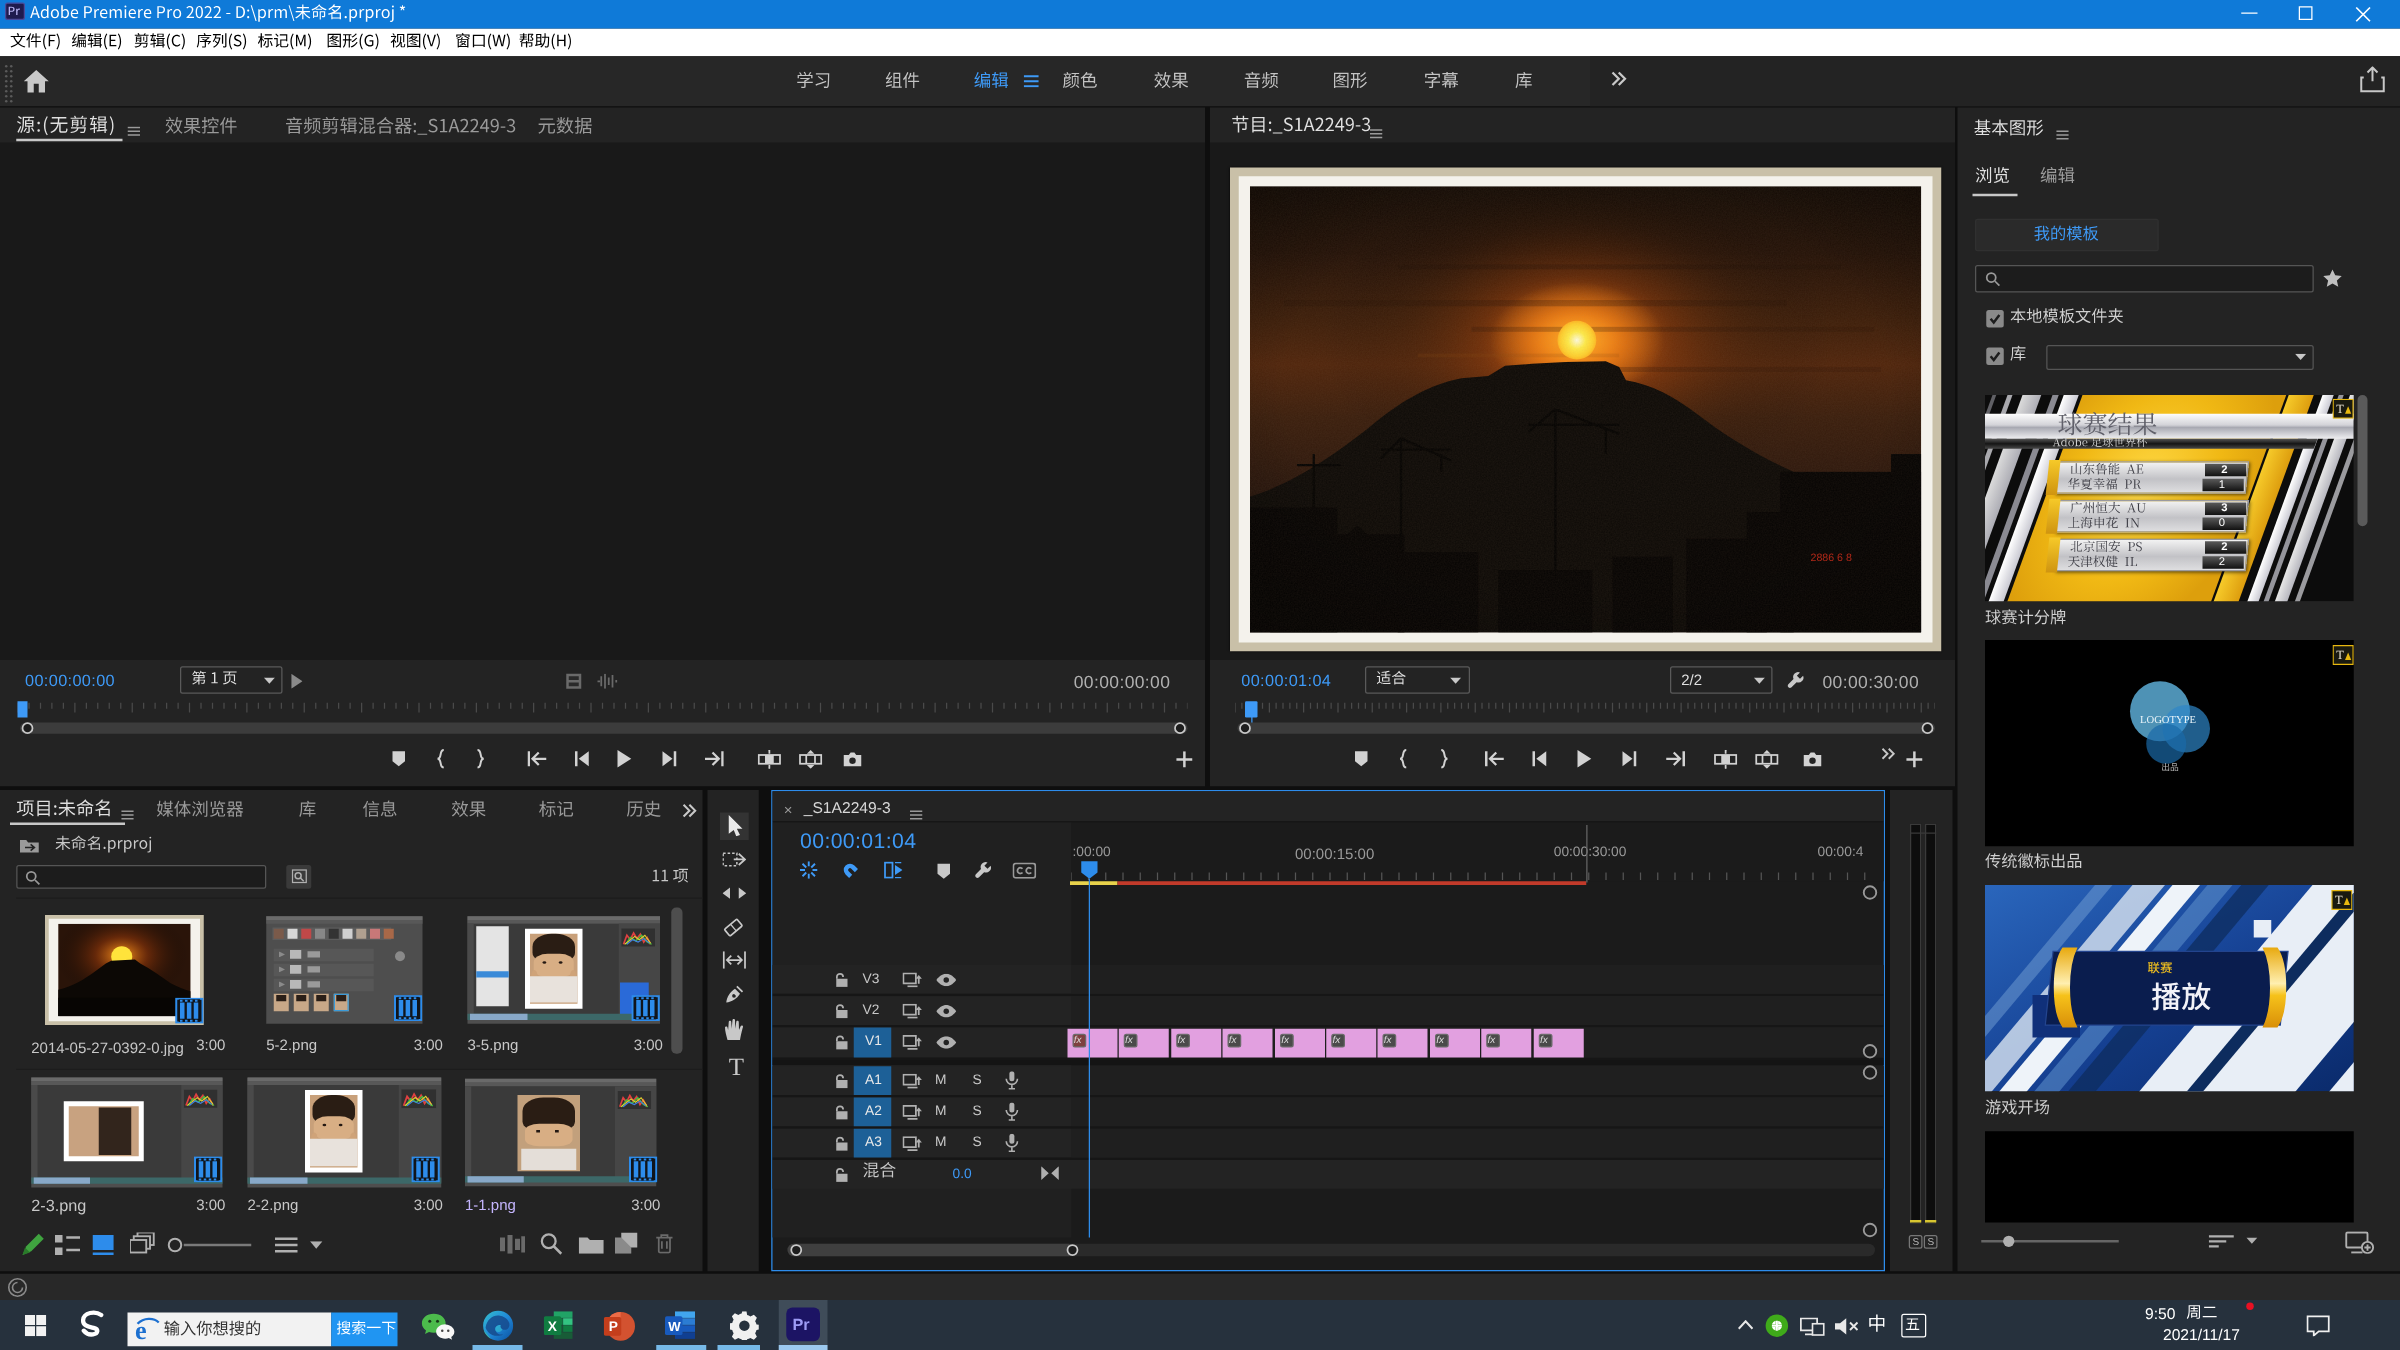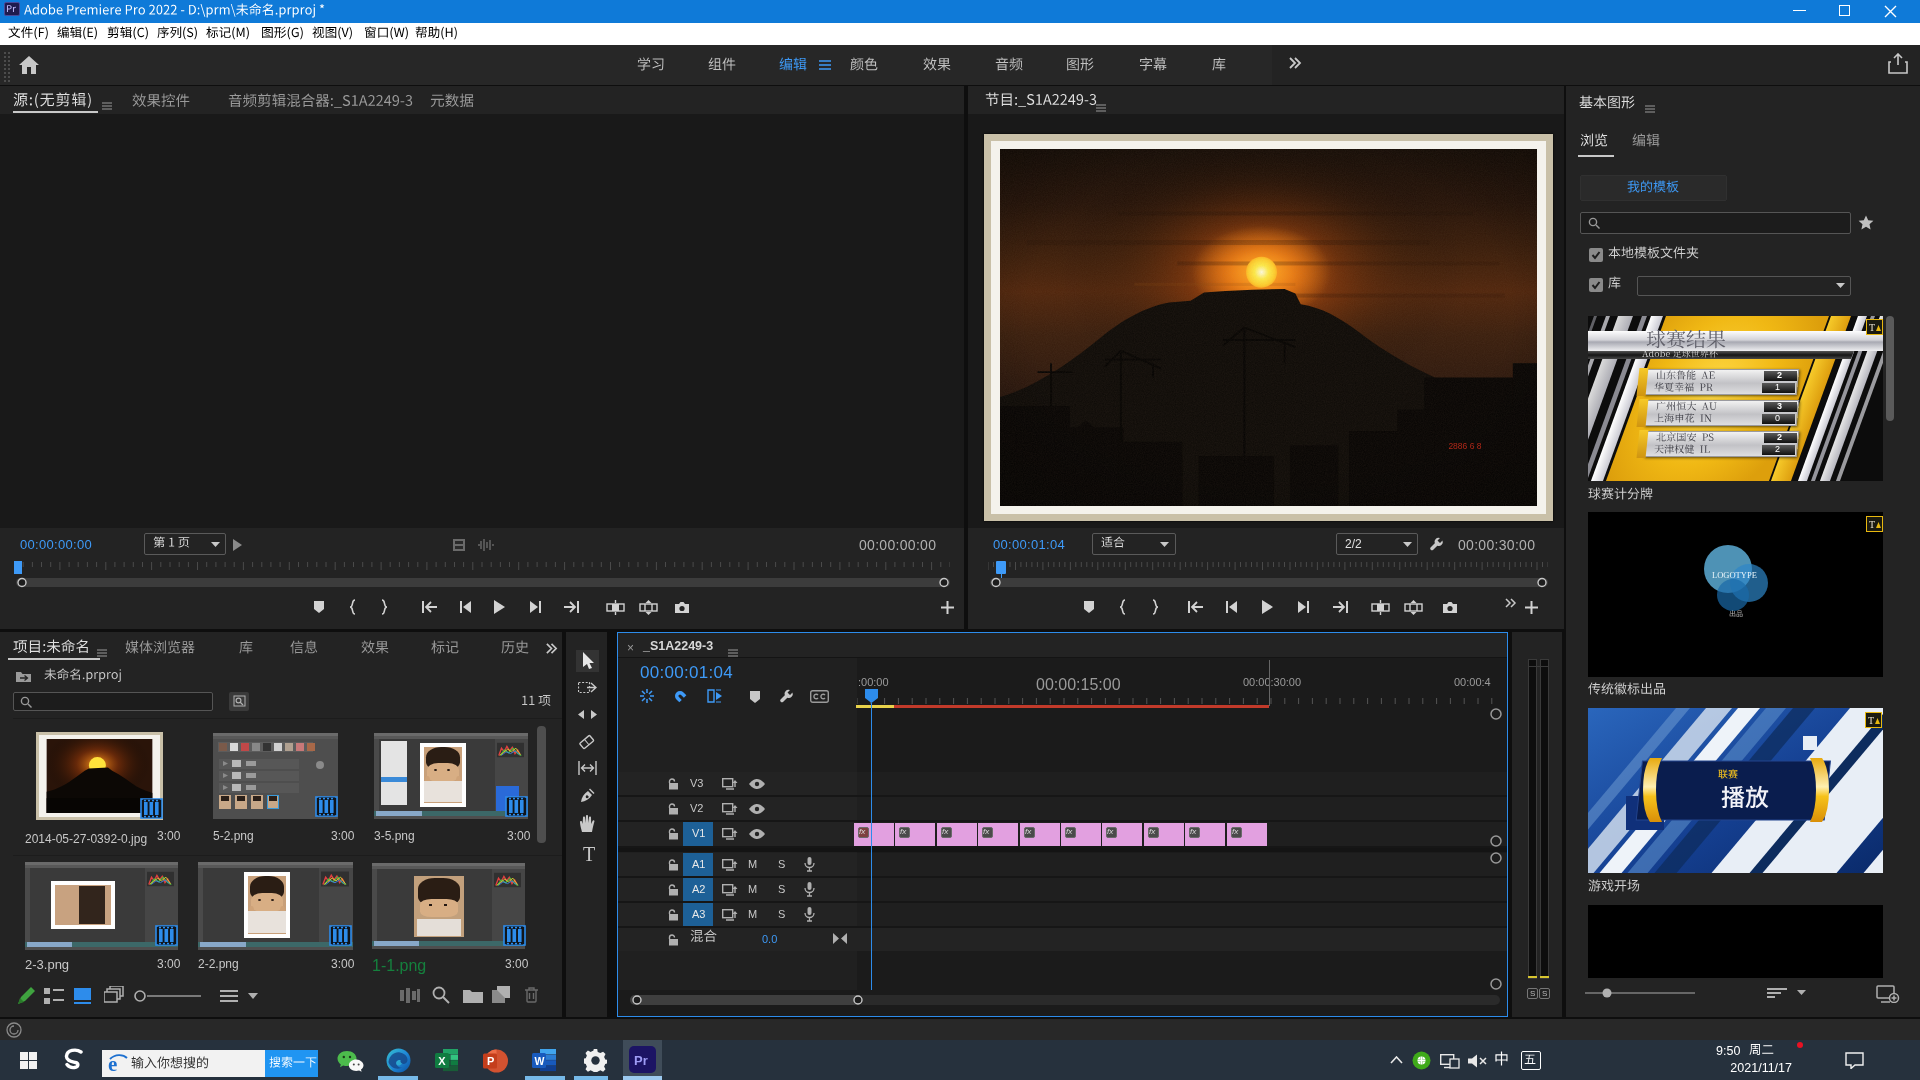--- a/index.html
+++ b/index.html
@@ -1236,21 +1236,21 @@
         <rect x="4" y="17.8" width="2" height="1.6"></rect>
         <rect x="8" y="17.8" width="2" height="1.6"></rect>
         <rect x="12" y="17.8" width="2" height="1.6"></rect>
         <rect x="16" y="17.8" width="2" height="1.6"></rect>
       </g>
     </svg>
 <div class="a" style="left:25px;top:957px;color:#c8c8c8;font-size:13px;">2-3.png</div>
 <div class="a" style="left:157px;top:957px;color:#c8c8c8;font-size:12px;">3:00</div>
 <div class="a" style="left:198px;top:957px;color:#c8c8c8;font-size:12px;">2-2.png</div>
 <div class="a" style="left:331px;top:957px;color:#c8c8c8;font-size:12px;">3:00</div>
-<div class="a" style="left:372px;top:957px;color:#15803d;font-size:16px;">1-1.png</div>
+<div class="a" style="left:372px;top:957px;color:#c4b5fd;font-size:12px;">1-1.png</div>
 <div class="a" style="left:505px;top:957px;color:#c8c8c8;font-size:12px;">3:00</div>
 <div class="a" style="left:537px;top:726px;width:9px;height:117px;background:#4e4e4e;border-radius:4px;"></div>
 <svg class="a" style="left:15px;top:985px" width="22" height="22" viewBox="0 0 22 22">
       <path d="M3 19 L6 12 L16 2 L20 6 L10 16 Z" fill="#3fa33f"></path>
       <path d="M3 19 L9 17 L5 13 Z" fill="#2a7a2a"></path>
     </svg>
 <svg class="a" style="left:44px;top:988px" width="20" height="16" viewBox="0 0 20 16">
       <rect x="0" y="0" width="6" height="6" fill="#b0b0b0"></rect>
       <rect x="9" y="1" width="11" height="2" fill="#b0b0b0"></rect>
       <rect x="0" y="10" width="6" height="6" fill="#b0b0b0"></rect>
@@ -1322,21 +1322,21 @@
       <path d="M2 14 C2.5 9.5 5 5.5 9 3 L13 7 C10.5 11 6.5 13.5 2 14 Z M8.3 7.2 a1.5 1.5 0 1 0 1.4 1.4 Z" fill="#c8c8c8" fill-rule="evenodd"></path>
       <path d="M10 1.5 L14.5 6 L15.5 5 L11 0.5 Z" fill="#c8c8c8"></path>
     </svg>
 <svg class="a" style="left:579px;top:815px" width="16" height="17" viewBox="0 0 16 17">
       <path d="M3 17 C2 13 1 10 1 7 C1 5.8 3 5.8 3 7 L3.5 9 L4 2.5 C4 1.3 6 1.3 6 2.5 L6.3 8 L7 1 C7 -0.2 9 -0.2 9 1 L9.2 8 L10 2.5 C10 1.3 12 1.3 12 2.5 L12.2 9 L13.5 6 C14 4.8 15.8 5.4 15.4 6.6 C14.5 9.5 14 12 13 17 Z" fill="#c8c8c8"></path>
     </svg>
 <div class="a" style="left:583px;top:843px;"><span style="font-family:'Liberation Serif';font-size:20px;color:#c8c8c8;">T</span></div>
 <div class="a" style="left:617px;top:632px;width:891px;height:385px;background:#1b1b1b;border:1px solid #2d8ceb;box-sizing:border-box;"></div>
 <div class="a" style="left:618px;top:633px;width:889px;height:24px;background:#232323;"></div>
 <div class="a" style="left:627px;top:641px;color:#9a9a9a;font-size:12px;">×</div>
-<div class="a" style="left:643px;top:639px;color:#d8d8d8;font-size:12.5px;font-weight:bold;">_S1A2249-3</div>
+<div class="a" style="left:643px;top:639px;color:#d8d8d8;font-size:12.5px;">_S1A2249-3</div>
 <div class="a" style="left:728px;top:644px;"><svg width="10" height="9">
         <path d="M0 1h10M0 4h10M0 7h10" stroke="#9a9a9a" stroke-width="1.2"></path>
       </svg></div>
 <div class="a" style="left:618px;top:657px;width:889px;height:1px;background:#141414;"></div>
 <div class="a" style="left:618px;top:658px;width:239px;height:332px;background:#202020;"></div>
 <div class="a" style="left:640px;top:663px;color:#3e9af7;font-size:17px;font-weight:400;letter-spacing:0.3px;">00:00:01:04</div>
 <svg class="a" style="left:640px;top:689px" width="14" height="14" viewBox="0 0 14 14">
       <path d="M7 0 v4 M7 10 v4 M0 7 h4 M10 7 h4 M2 2 l3 3 M12 2 l-3 3 M2 12 l3-3 M12 12 l-3-3" stroke="#3e9af7" stroke-width="1.5"></path>
     </svg>
 <svg class="a" style="left:673px;top:689px" width="14" height="14" viewBox="0 0 14 14">
@@ -1354,21 +1354,21 @@
     </svg>
 <svg class="a" style="left:779px;top:689px" width="15" height="15" viewBox="0 0 15 15">
       <path d="M13.5 3.5 a4 4 0 0 1 -5.2 5.2 L4 13 a1.8 1.8 0 0 1 -2.5-2.5 L5.8 6.2 a4 4 0 0 1 5.2-5.2 L8.5 3.5 L11 6 Z" fill="#c8c8c8"></path>
     </svg>
 <svg class="a" style="left:810px;top:690px" width="19" height="13" viewBox="0 0 19 13">
       <rect x="0.7" y="0.7" width="17.6" height="11.6" rx="2" fill="none" stroke="#9a9a9a" stroke-width="1.4"></rect>
       <path d="M8 5 a2.3 2.3 0 1 0 0 3 M15 5 a2.3 2.3 0 1 0 0 3" stroke="#9a9a9a" stroke-width="1.4" fill="none"></path>
     </svg>
 <div class="a" style="left:857px;top:658px;width:650px;height:47px;background:#1b1b1b;"></div>
 <div class="a" style="left:858px;top:676px;color:#9a9a9a;font-size:11px;">:00:00</div>
-    <div class="a" style="left:1036px;top:676px;color:#9a9a9a;font-size:16px;">00:00:15:00</div>
+    <div class="a" style="left:1036px;top:676px;color:#9a9a9a;font-size:12px;">00:00:15:00</div>
     <div class="a" style="left:1243px;top:676px;color:#9a9a9a;font-size:11px;">00:00:30:00</div>
     <div class="a" style="left:1454px;top:676px;color:#9a9a9a;font-size:11px;">00:00:4</div>
 <svg class="a" style="left:857px;top:692px" width="648" height="13">
       <path d="M0.0 6 v6" stroke="#555" stroke-width="1"></path>
       <path d="M13.8 6 v6" stroke="#555" stroke-width="1"></path>
       <path d="M27.6 6 v6" stroke="#555" stroke-width="1"></path>
       <path d="M41.4 6 v6" stroke="#555" stroke-width="1"></path>
       <path d="M55.2 6 v6" stroke="#555" stroke-width="1"></path>
       <path d="M69.0 6 v6" stroke="#555" stroke-width="1"></path>
       <path d="M82.8 6 v6" stroke="#555" stroke-width="1"></path>

